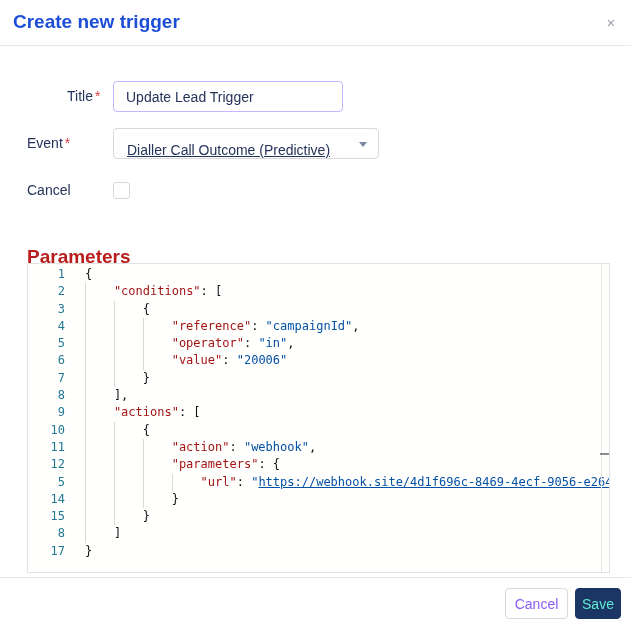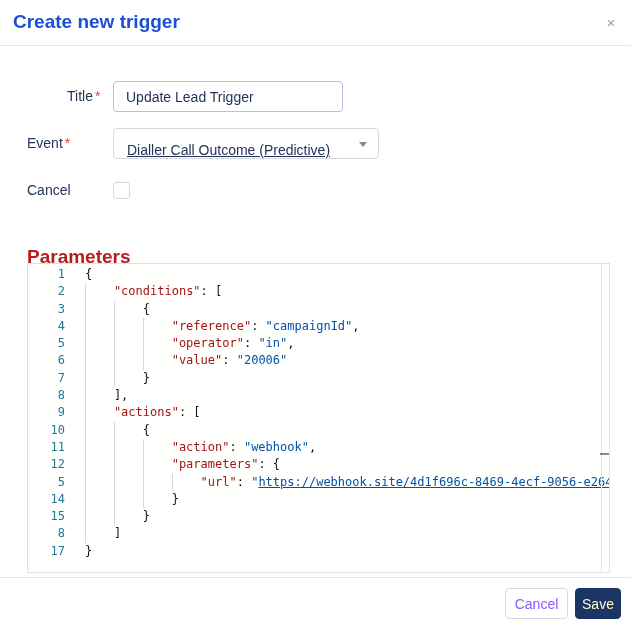--- a/index.html
+++ b/index.html
@@ -47,21 +47,21 @@
   .tk-s { color:#0451a5; }
   .tk-u { color:#0451a5; text-decoration:underline; }
   .sb-line { position:absolute; top:0; bottom:0; right:7px; border-left:1px solid #e6e6e6; z-index:2; }
   .sb-mark { position:absolute; right:0; top:189px; width:9px; height:2px; background:#8a8a8a; z-index:3; }
 
   
   .ftr { position:absolute; left:0; top:577px; width:631px; height:45px; border-top:1px solid #e7e7e7; }
   .btn { position:absolute; top:10px; height:31px; border-radius:4px; font-size:14px;
          font-family:"Liberation Sans",sans-serif; cursor:pointer; }
   .btn-cancel { right:63px; width:63px; background:#ffffff; border:1px solid #d9d9d9; color:#8b5cf6; }
-  .btn-save { right:10px; width:46px; background:#1b3664; border:1px solid #1b3664; color:#fef9c3; }
+  .btn-save { right:10px; width:46px; background:#1b3664; border:1px solid #1b3664; color:#5eead4; }
 </style>
 </head>
 <body>
 
 <div class="modal">
 
   <div class="hdr">
     <div class="hdr-title">Create new trigger</div>
     <div class="hdr-close">×</div>
   </div>

